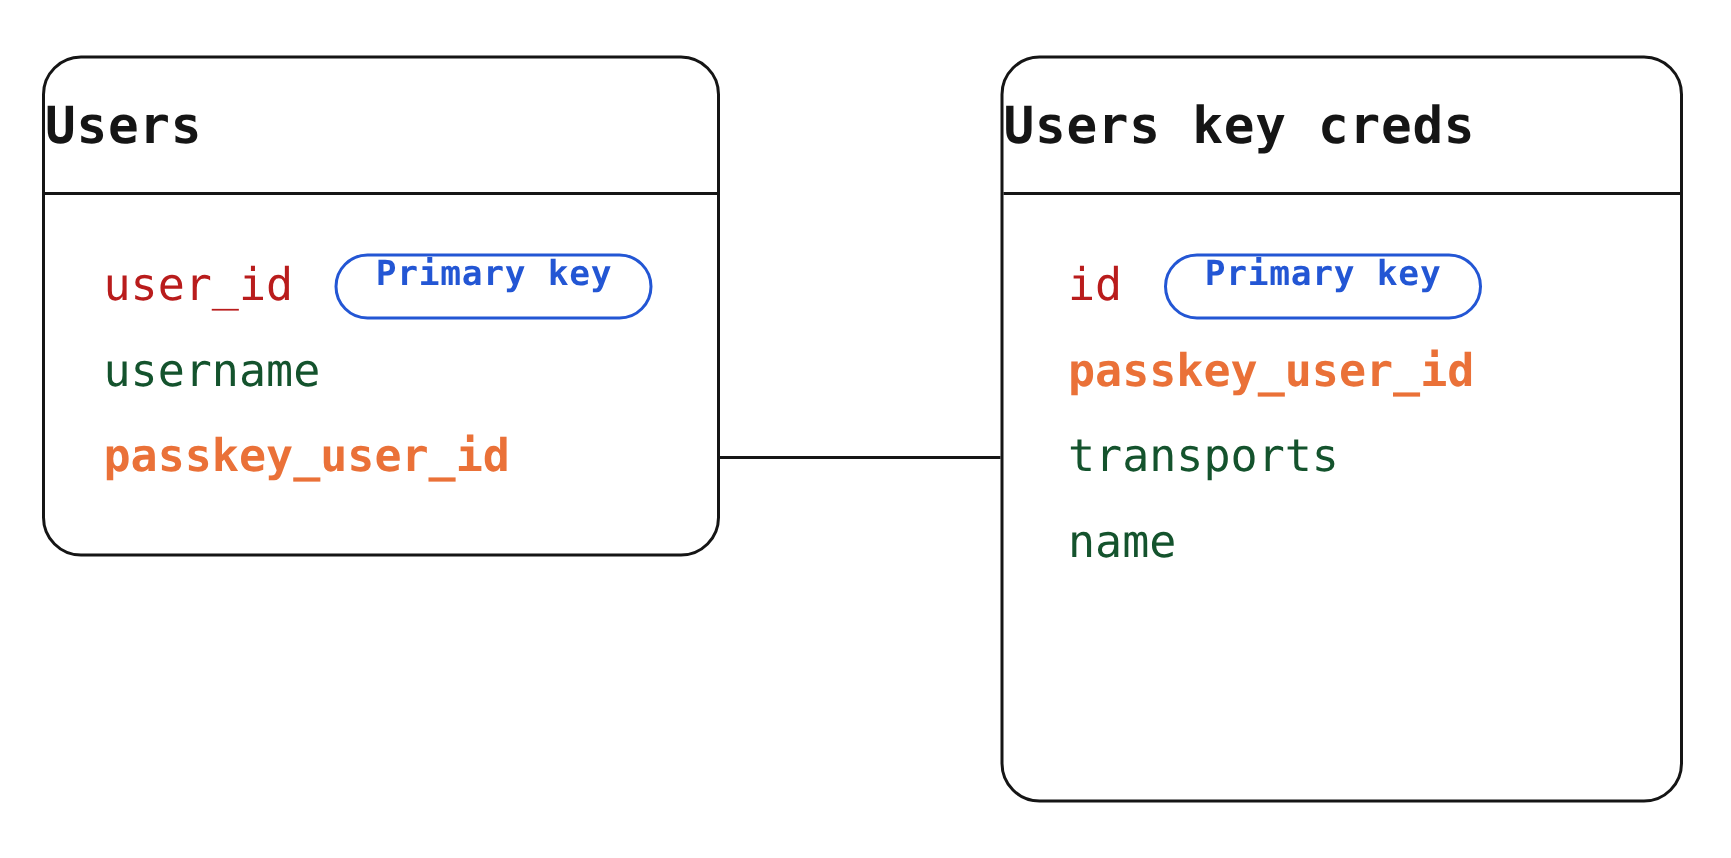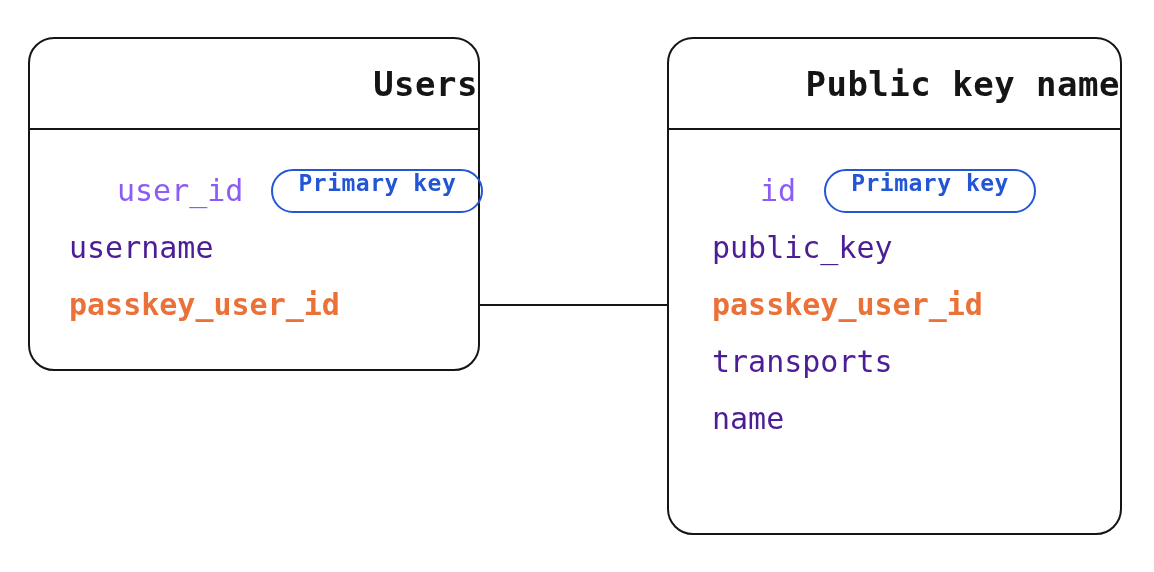--- a/index.html
+++ b/index.html
@@ -42,21 +42,21 @@
     top: 37px;
     width: 455px;
     height: 498px;
   }
   .card-header {
     box-sizing: border-box;
     height: 91px;
     border-bottom: 2px solid #151515;
     display: flex;
     align-items: center;
-    justify-content: flex-end;
+    justify-content: flex-start;
   }
   .card-title {
     font-size: 34px;
     font-weight: 700;
     letter-spacing: 0.5px;
     white-space: nowrap;
   }
   .card-body {
     box-sizing: border-box;
     padding-top: 32px;
@@ -67,22 +67,22 @@
     height: 57px;
     display: flex;
     align-items: center;
     gap: 28px;
     white-space: nowrap;
   }
   .field-name {
     font-size: 30px;
     line-height: 1;
   }
-  .field-black  { color: #4c1d95; }
-  .field-blue   { color: #8b5cf6; margin-left: 48px; }
+  .field-black  { color: #14532d; }
+  .field-blue   { color: #b91c1c; }
   .field-orange { color: #ea7138; font-weight: bold; }
   .pk-badge {
     box-sizing: border-box;
     display: inline-flex;
     align-items: center;
     justify-content: center;
     height: 44px;
     padding: 0 25px 16px 25px;
     border: 2px solid #2356d4;
     border-radius: 999px;
@@ -112,29 +112,26 @@
         <span class="field-name field-black">username</span>
       </div>
       <div class="field-row">
         <span class="field-name field-orange">passkey_user_id</span>
       </div>
     </div>
   </div>
 
   <div class="table-card card-pkc">
     <div class="card-header">
-      <span class="card-title">Public key name</span>
+      <span class="card-title">Users key creds</span>
     </div>
     <div class="card-body">
       <div class="field-row">
         <span class="field-name field-blue">id</span>
         <span class="pk-badge">Primary key</span>
-      </div>
-      <div class="field-row">
-        <span class="field-name field-black">public_key</span>
       </div>
       <div class="field-row">
         <span class="field-name field-orange">passkey_user_id</span>
       </div>
       <div class="field-row">
         <span class="field-name field-black">transports</span>
       </div>
       <div class="field-row">
         <span class="field-name field-black">name</span>
       </div>

